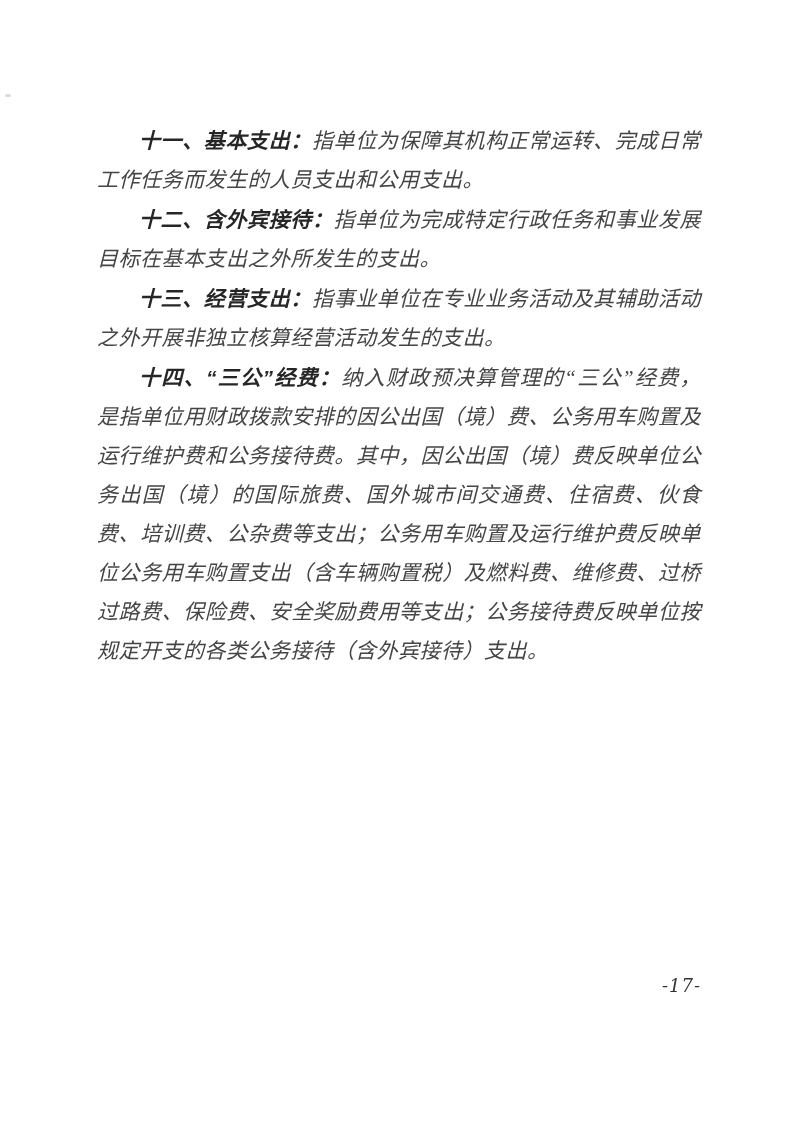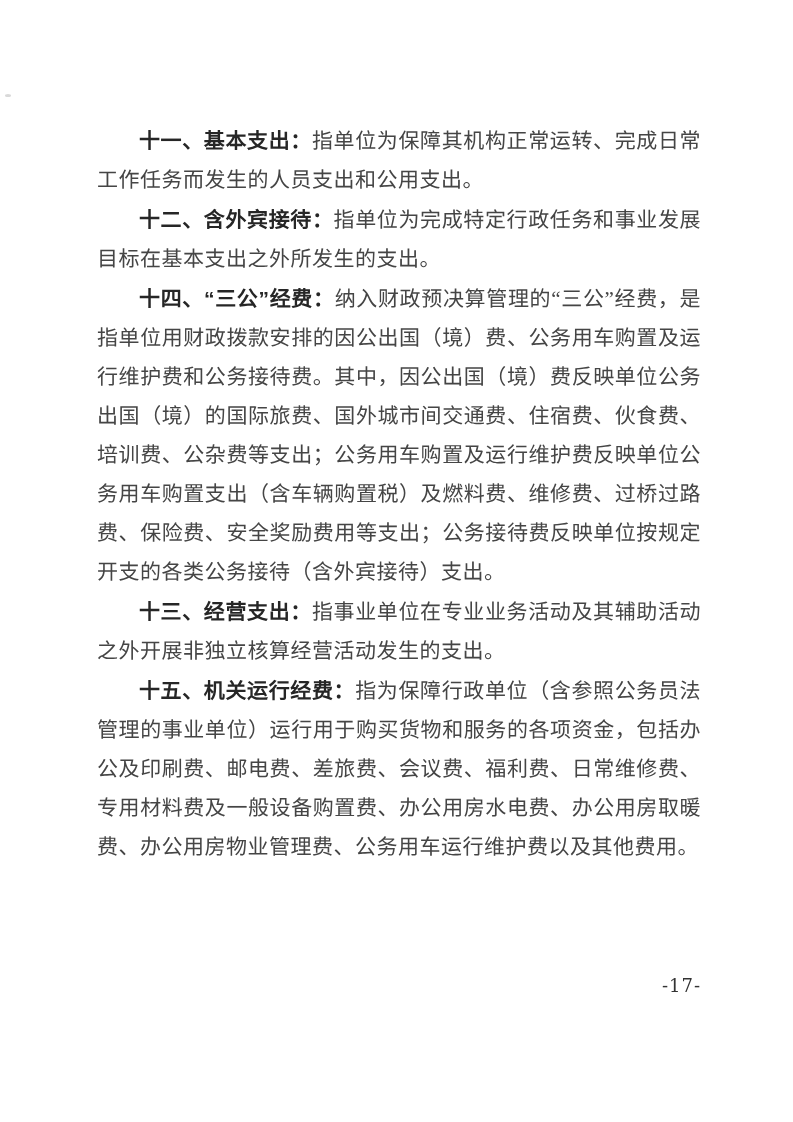--- a/index.html
+++ b/index.html
@@ -8,20 +8,21 @@
     padding: 0;
     background: #ffffff;
   }
   .page {
     position: relative;
     width: 793px;
     height: 1122px;
     background: #ffffff;
     overflow: hidden;
     font-family: "Liberation Serif", "DejaVu Serif", serif;
+    font-style: italic;
   }
   .content {
     position: absolute;
     left: 97px;
     top: 121px;
     width: 604px;
   }
   .para {
     margin: 0;
     padding: 0;
@@ -65,23 +66,22 @@
 <div class="page">
 
   <span class="scan-artifact"></span>
 
   <div class="content">
 
     <p class="para"><span class="lead">十一、基本支出：</span><span class="body-text">指单位为保障其机构正常运转、完成日常工作任务而发生的人员支出和公用支出。</span></p>
 
     <p class="para"><span class="lead">十二、含外宾接待：</span><span class="body-text">指单位为完成特定行政任务和事业发展目标在基本支出之外所发生的支出。</span></p>
 
+    <p class="para"><span class="lead">十三、经营支出：</span><span class="body-text">指事业单位在专业业务活动及其辅助活动之外开展非独立核算经营活动发生的支出。</span></p>
+
     <p class="para"><span class="lead">十四、“三公”经费：</span><span class="body-text">纳入财政预决算管理的“三公”经费，是指单位用财政拨款安排的因公出国（境）费、公务用车购置及运行维护费和公务接待费。其中，因公出国（境）费反映单位公务出国（境）的国际旅费、国外城市间交通费、住宿费、伙食费、培训费、公杂费等支出；公务用车购置及运行维护费反映单位公务用车购置支出（含车辆购置税）及燃料费、维修费、过桥过路费、保险费、安全奖励费用等支出；公务接待费反映单位按规定开支的各类公务接待（含外宾接待）支出。</span></p>
 
-    <p class="para"><span class="lead">十三、经营支出：</span><span class="body-text">指事业单位在专业业务活动及其辅助活动之外开展非独立核算经营活动发生的支出。</span></p>
-
-    <p class="para"><span class="lead">十五、机关运行经费：</span><span class="body-text">指为保障行政单位（含参照公务员法管理的事业单位）运行用于购买货物和服务的各项资金，包括办公及印刷费、邮电费、差旅费、会议费、福利费、日常维修费、专用材料费及一般设备购置费、办公用房水电费、办公用房取暖费、办公用房物业管理费、公务用车运行维护费以及其他费用。</span></p>
 
   </div>
 
   <div class="page-number">-17-</div>
 
 </div>
 
 </body></html>

